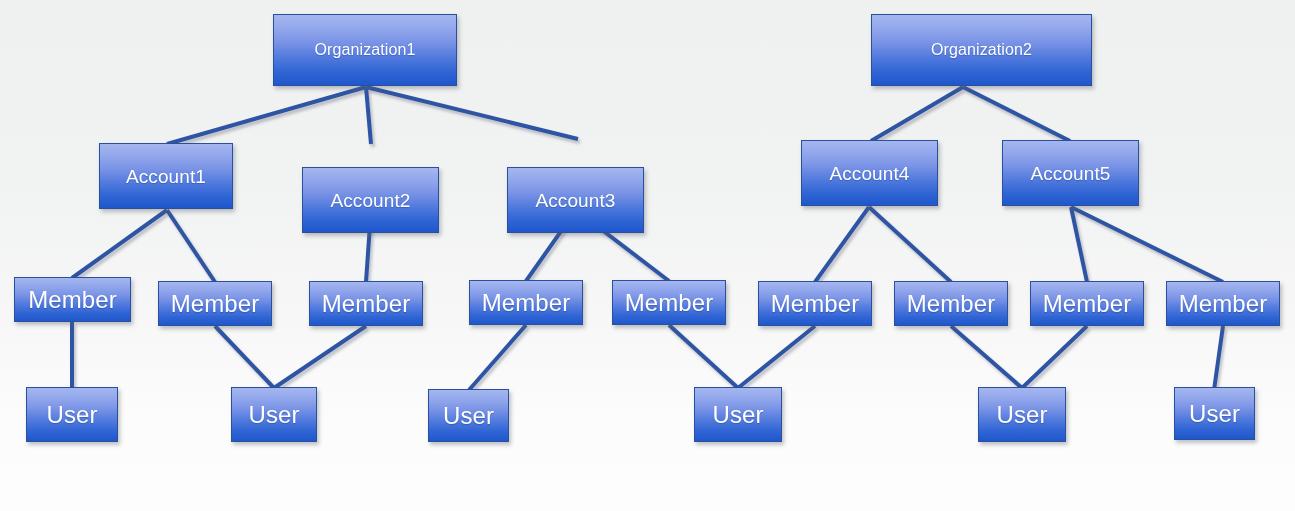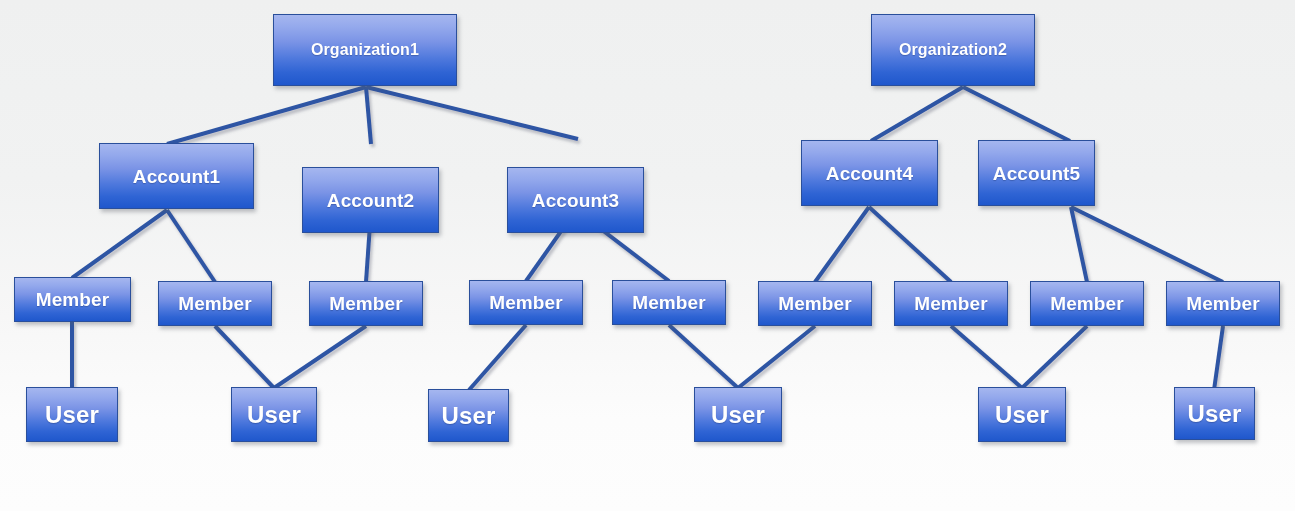--- a/index.html
+++ b/index.html
@@ -40,29 +40,28 @@
         #7b94e6 38%,
         #4f79dd 62%,
         #2f64d4 82%,
         #1f57cc 100%);
     color: #ffffff;
     text-align: center;
     white-space: nowrap;
     letter-spacing: 0.1px;
     box-shadow: 2px 3px 4px rgba(90,95,105,0.38);
     z-index: 3;
-    font-weight: bold;
   }
   .node-label {
     display: block;
     line-height: 1;
     text-shadow: 0 1px 1px rgba(25,45,100,0.35);
   }
   .tier-account .node-label { font-size: 19px; }
-  .tier-member .node-label { font-size: 19px; }
+  .tier-member .node-label { font-size: 24px; }
   .tier-user .node-label { font-size: 24px; }
 </style>
 </head>
 <body>
 
 <div id="diagram-canvas">
 
   <svg id="edge-layer" viewBox="0 0 1295 511" width="1295" height="511" xmlns="http://www.w3.org/2000/svg">
     <defs>
       <filter id="edgeShadow" x="-20%" y="-20%" width="150%" height="150%">
@@ -93,36 +92,36 @@
         <line x1="951" y1="326" x2="1022" y2="388" stroke="#2d55a4" stroke-width="4" stroke-linecap="butt"></line>
         <line x1="1087" y1="326" x2="1022" y2="388" stroke="#2d55a4" stroke-width="4" stroke-linecap="butt"></line>
         <line x1="1223" y1="326" x2="1214" y2="390" stroke="#2d55a4" stroke-width="4" stroke-linecap="butt"></line>
       </g>
   </svg>
 
   <div id="node-group">
       <div class="node tier-organization" style="left: 273px; top: 14px; width: 184px; height: 72px;">
         <span class="node-label">Organization1</span>
       </div>
-      <div class="node tier-organization" style="left: 871px; top: 14px; width: 164px; height: 72px; justify-content: center;">
+      <div class="node tier-organization" style="left: 871px; top: 14px; width: 221px; height: 72px; justify-content: center;">
         <span class="node-label">Organization2</span>
       </div>
-      <div class="node tier-account" style="left: 99px; top: 143px; width: 155px; height: 66px;">
+      <div class="node tier-account" style="left: 99px; top: 143px; width: 134px; height: 66px;">
         <span class="node-label">Account1</span>
       </div>
       <div class="node tier-account" style="left: 302px; top: 143px; width: 137px; height: 66px; margin-top: 24px;">
         <span class="node-label">Account2</span>
       </div>
       <div class="node tier-account" style="left: 507px; top: 143px; width: 137px; height: 66px; margin-top: 24px;">
         <span class="node-label">Account3</span>
       </div>
       <div class="node tier-account" style="left: 801px; top: 140px; width: 137px; height: 66px;">
         <span class="node-label">Account4</span>
       </div>
-      <div class="node tier-account" style="left: 978px; top: 140px; width: 117px; height: 66px; text-align: right;">
+      <div class="node tier-account" style="left: 1002px; top: 140px; width: 137px; height: 66px; text-align: right;">
         <span class="node-label">Account5</span>
       </div>
       <div class="node tier-member" style="left: 14px; top: 277px; width: 117px; height: 45px;">
         <span class="node-label">Member</span>
       </div>
       <div class="node tier-member" style="left: 158px; top: 281px; width: 114px; height: 45px;">
         <span class="node-label">Member</span>
       </div>
       <div class="node tier-member" style="left: 309px; top: 281px; width: 114px; height: 45px;">
         <span class="node-label">Member</span>

